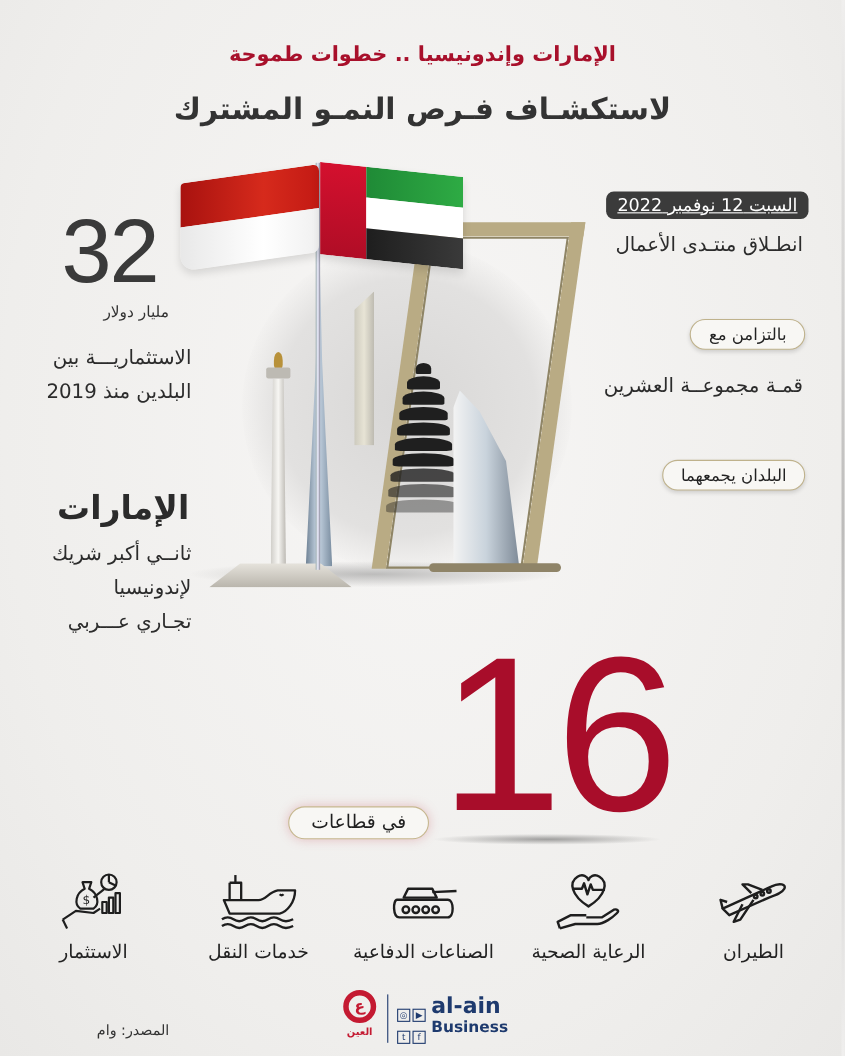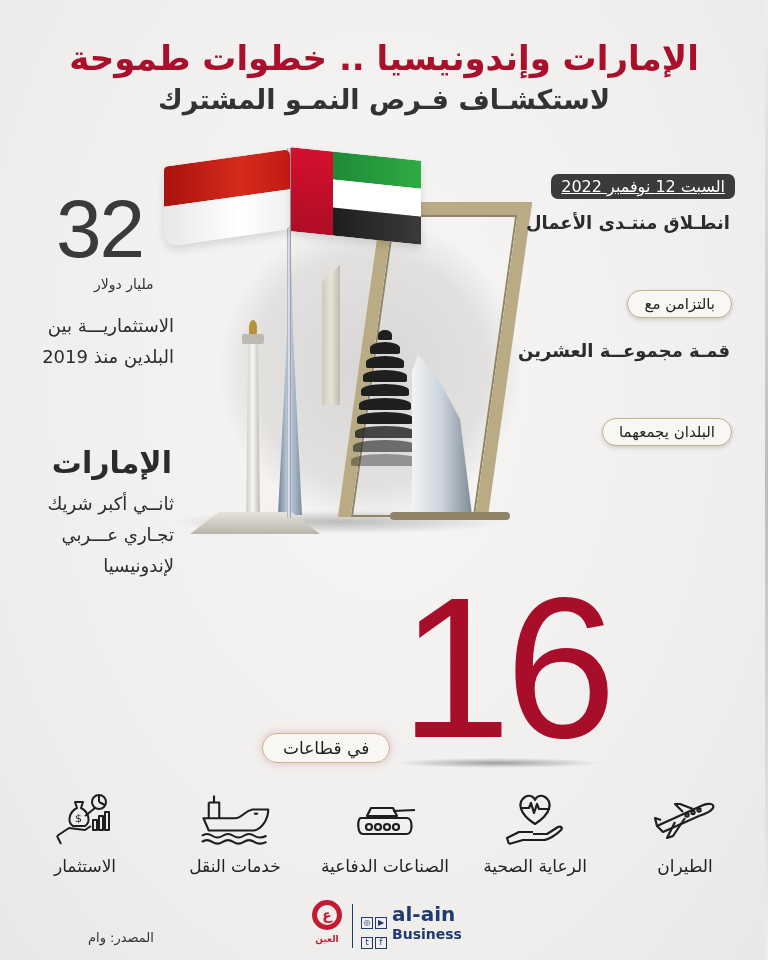--- a/index.html
+++ b/index.html
@@ -16,21 +16,21 @@
         radial-gradient(ellipse at 50% 40%, #f7f6f5 0%, #efeeec 70%, #e9e8e6 100%);
       overflow: hidden;
     }
     .right-edge {
       position: absolute; right: 0; top: 0; width: 3px; height: 960px;
       background: linear-gradient(#f0efee, #bdbcbb 50%, #f0efee);
     }
     .title-1 {
       position: absolute; top: 38px; left: 0; width: 768px;
       text-align: center; direction: rtl;
-      font-size: 34px; font-weight: bold; color: #a8102b;
+      font-size: 19px; font-weight: bold; color: #a8102b;
     }
     .title-2 {
       position: absolute; top: 84px; left: 0; width: 768px;
       text-align: center; direction: rtl;
       font-size: 27px; font-weight: bold; color: #333333; letter-spacing: 0.5px;
     }
 
     
     .illus {
       position: absolute; left: 150px; top: 140px; width: 380px; height: 410px;
@@ -138,21 +138,21 @@
       position: absolute;
       background: #f8f7f4; color: #222;
       border: 1px solid #bfb28c;
       font-size: 15px; padding: 4px 16px; border-radius: 16px;
       box-shadow: 0 2px 4px rgba(0,0,0,0.15);
       direction: rtl; white-space: nowrap;
     }
     .rtext {
       position: absolute; right: 38px;
       font-size: 18px; line-height: 30px; color: #2c2c2c;
-      direction: rtl; text-align: left; white-space: nowrap; font-weight: bold;
+      direction: rtl; text-align: left; white-space: nowrap;
     }
 
     
     .big32 {
       position: absolute; left: 56px; top: 188px;
       font-family: "Liberation Sans", sans-serif;
       font-size: 82px; line-height: 82px; color: #3a3a3a; letter-spacing: -2px;
     }
     .unit {
       position: absolute; left: 94px; top: 276px;
@@ -298,22 +298,22 @@
   <div class="big32">32</div>
   <div class="unit">مليار دولار</div>
   <div class="ltext" style="top:310px">
     <div>الاستثماريـــة بين</div>
     <div>البلدين منذ 2019</div>
   </div>
 
   <div class="uae-head">الإمارات</div>
   <div class="ltext" style="top:488px">
     <div>ثانــي أكبر شريك</div>
+    <div>لإندونيسيا</div>
     <div>تجـاري عـــربي</div>
-    <div>لإندونيسيا</div>
   </div>
 
   <div class="big16">16</div>
   <div class="shadow16"></div>
   <div class="sectors-pill">في قطاعات</div>
 
   <div class="sectors">
     <div class="sector">
       <div class="ic">
         <svg width="64" height="44" viewBox="0 0 64 44" fill="none" stroke="#1e1e1e" stroke-width="2.2" stroke-linejoin="round">

